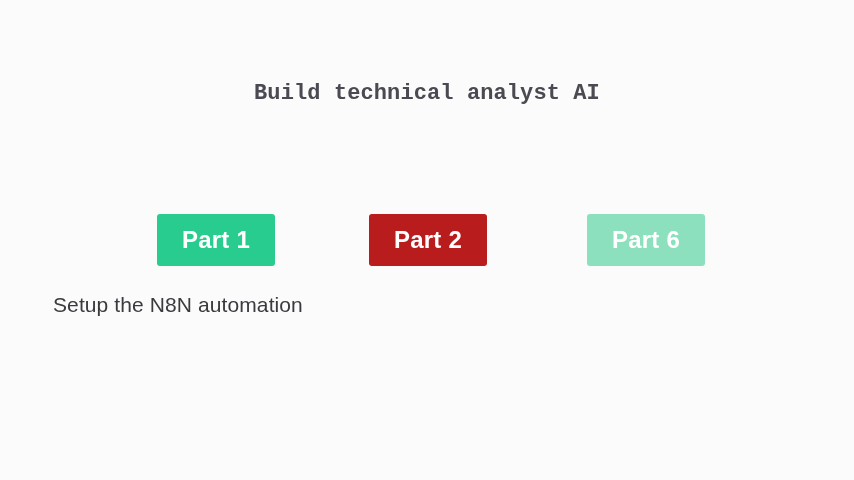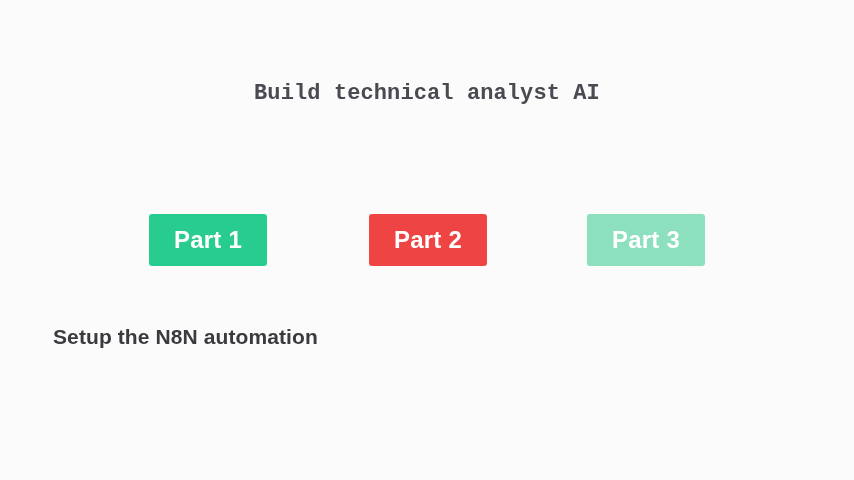--- a/index.html
+++ b/index.html
@@ -54,65 +54,64 @@
     width: 118px;
     height: 52px;
     border-radius: 3px;
     display: flex;
     align-items: center;
     justify-content: center;
     box-sizing: border-box;
     user-select: none;
   }
 
-  .part-chip.slot-0 { left: 0px; text-align: center; }
+  .part-chip.slot-0 { left: 8px; text-align: center; }
   .part-chip.slot-1 { left: 220px; }
   .part-chip.slot-2 { left: 438px; }
 
   .part-label {
     font-size: 24px;
     font-weight: 700;
     color: #ffffff;
     letter-spacing: 0.2px;
     line-height: 1;
     white-space: nowrap;
   }
 
   
   #slide-caption {
     position: absolute;
     left: 53px;
     top: 291px;
     font-size: 21px;
-    font-weight: 700;
+    font-weight: 400;
     color: #3a3a3f;
     letter-spacing: 0.1px;
     line-height: 27px;
     white-space: nowrap;
-    margin-top: 32px;
   }
 </style>
 </head>
 <body style="background: rgb(251, 251, 251);">
 
 <div id="slide" style="background: rgb(251, 251, 251);">
 
   <div id="slide-title" style="color: rgb(74, 74, 82); font-family: Liberation Mono, monospace;">Build technical analyst AI</div>
 
   <div id="parts-row">
 
     <div class="part-chip slot-0" style="background-color: rgb(41, 204, 143);">
       <span class="part-label" style="color: rgb(255, 255, 255);">Part 1</span>
     </div>
 
-    <div class="part-chip slot-1" style="background-color: #ef4444; justify-content: center;">
+    <div class="part-chip slot-1" style="background-color: #b91c1c; justify-content: center;">
       <span class="part-label" style="color: rgb(255, 255, 255);">Part 2</span>
     </div>
 
     <div class="part-chip slot-2" style="background-color: rgb(140, 224, 189);">
-      <span class="part-label" style="color: rgb(255, 255, 255);">Part 3</span>
+      <span class="part-label" style="color: rgb(255, 255, 255);">Part 6</span>
     </div>
 
   </div>
 
   <div id="slide-caption" style="color: rgb(58, 58, 63);">Setup the N8N automation</div>
 
 </div>
 
 </body></html>

